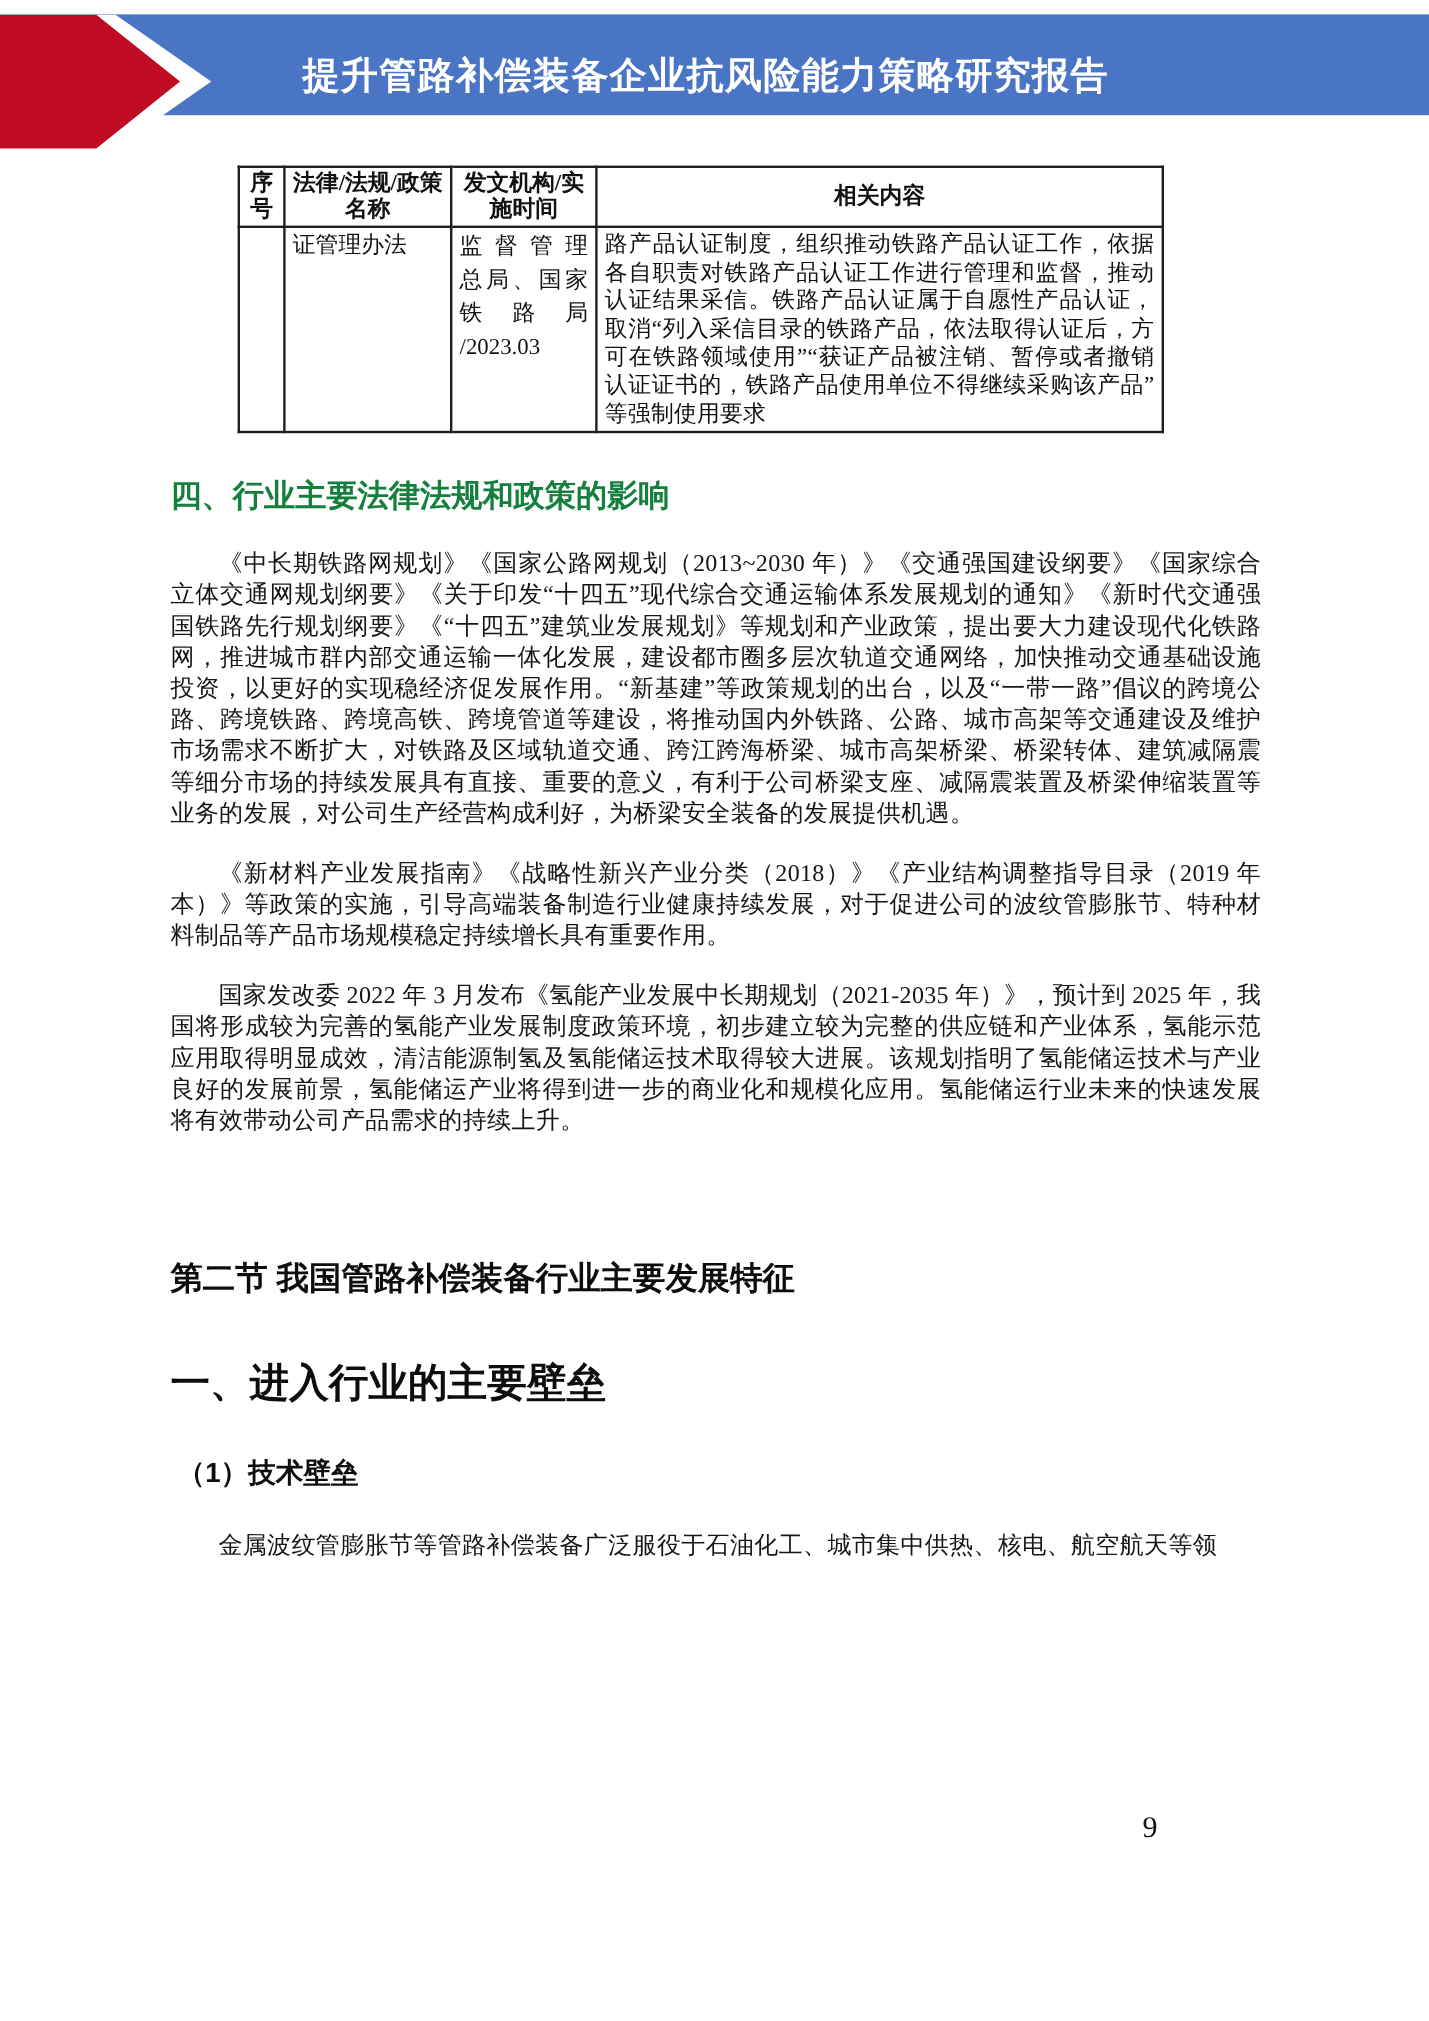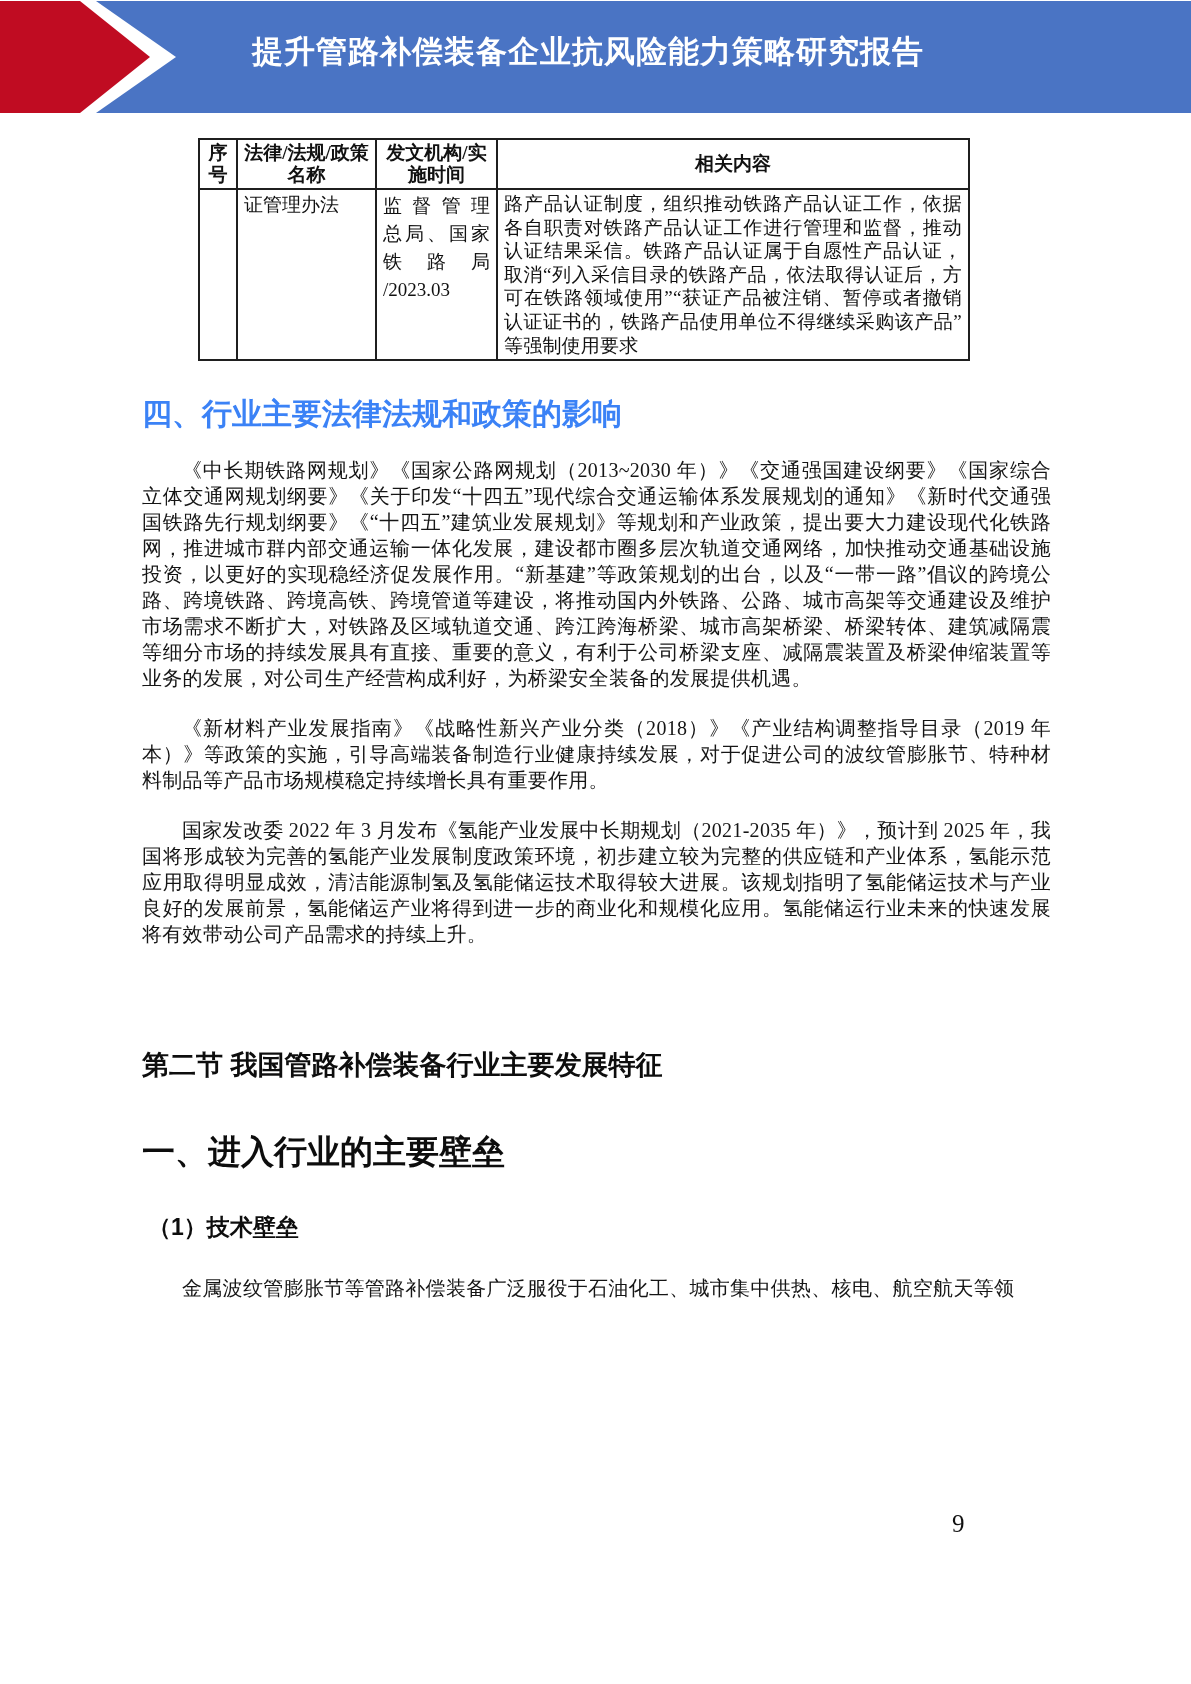--- a/index.html
+++ b/index.html
@@ -13,21 +13,21 @@
   .page{
     position:relative;
     width:1191px;height:1684px;
     background:#ffffff;
     overflow:hidden;
     font-family:"Liberation Serif","DejaVu Serif",serif;
     color:var(--ink);
   }
 
   
-  .banner{position:absolute;top:1px;left:0;width:1191px;height:112px;background:var(--header_blue);}
+  .banner{position:absolute;top:12px;left:0;width:1191px;height:84px;background:var(--header_blue);}
   .chev{position:absolute;top:0;left:0;height:112px;}
   .chev-white{width:190px;background:#ffffff;
     clip-path:polygon(0 0,96px 0,176px 56px,96px 112px,0 112px);}
   .chev-red{width:160px;background:var(--chevron_red);
     clip-path:polygon(0 0,80px 0,150px 56px,80px 112px,0 112px);}
   .banner-title{
     position:absolute;left:252px;top:30px;margin:0;
     font-family:"Liberation Sans","DejaVu Sans",sans-serif;
     font-size:31px;font-weight:bold;color:#ffffff;letter-spacing:1px;white-space:nowrap;
   }
@@ -54,22 +54,22 @@
   td.cell-name{text-align:left;line-height:26px;}
   td.cell-agency{
     text-align:justify;text-align-last:justify;
     white-space:pre-line;line-height:28px;padding:1px 8px;
   }
   td.cell-content{
     text-align:justify;line-height:23.6px;padding:1px 8px;letter-spacing:0.2px;margin-left:47px;
   }
 
   .h-four{
-    font-family:Liberation Sans, sans-serif;
-    font-size:30px;font-weight:bold;color:#3b82f6;
+    font-family:Liberation Serif, serif;
+    font-size:26px;font-weight:bold;color:#15803d;
     margin:36px 0 0 0;line-height:34px;
   }
   .para{
     font-size:20px;line-height:26px;text-align:justify;text-indent:2em;
     margin:24px 0 0 0;letter-spacing:0.3px;color:#151515;
   }
   .para.first{margin-top:26px;}
   .h-sec2{
     font-family:Liberation Sans, sans-serif;
     font-size:27px;font-weight:bold;margin:100px 0 0 0;line-height:36px;color:#0d0d0d;

